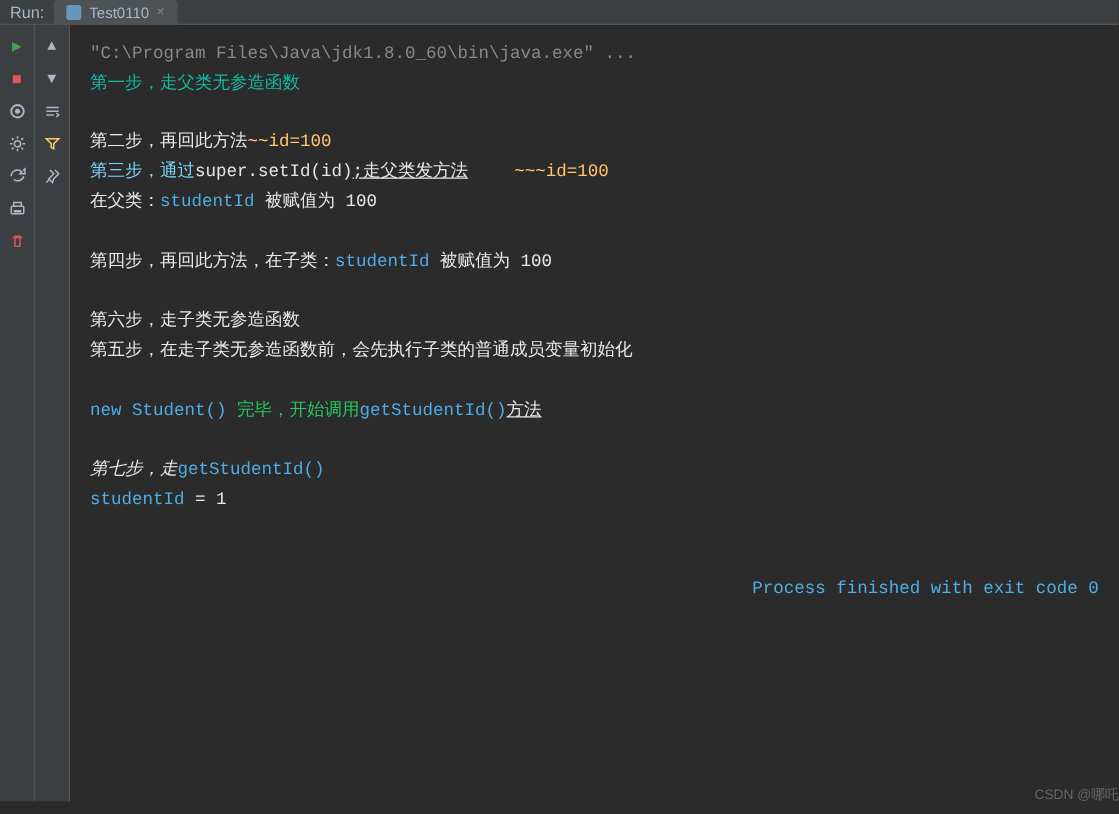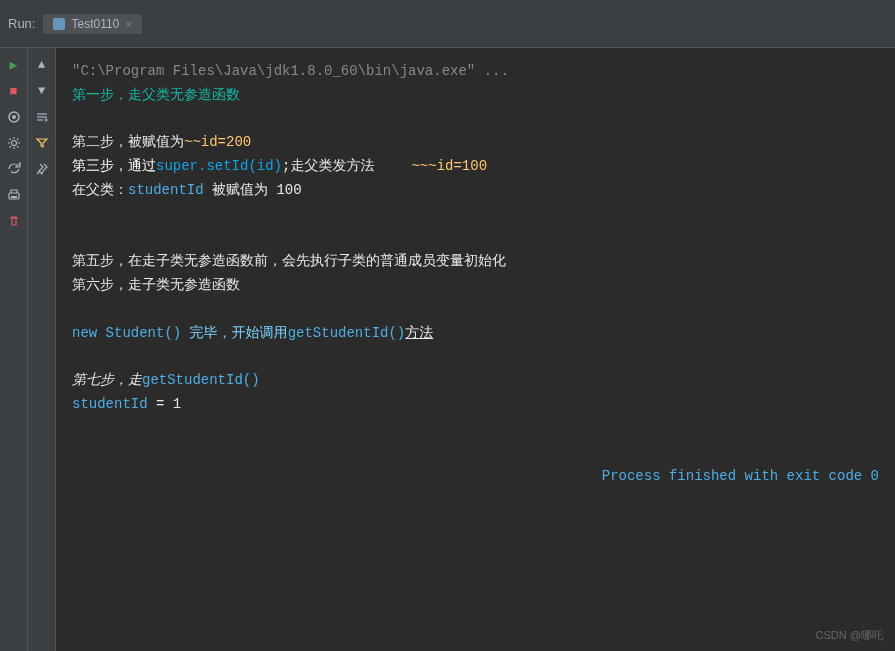--- a/index.html
+++ b/index.html
@@ -9,21 +9,21 @@
       background: #2b2b2b;
       font-family: 'Courier New', Courier, monospace;
       overflow: hidden;
     }
 
     
     .top-bar {
       display: flex;
       align-items: center;
       background: #3c3f41;
-      height: 48px;
+      height: 20px;
       padding: 0 8px;
       border-bottom: 1px solid #555;
     }
     .run-label {
       color: #a9b7c6;
       font-family: Arial, sans-serif;
       font-size: 13px;
       margin-right: 8px;
     }
     .tab {
@@ -116,21 +116,21 @@
       line-height: 1.7;
       color: #a9b7c6;
     }
 
     .line { display: block; white-space: pre; }
     .line-empty { display: block; height: 1.7em; }
 
     .watermark {
       position: absolute;
       bottom: 8px;
-      right: 12px;
+      right: 0;
       color: #666;
       font-family: Arial, sans-serif;
       font-size: 11px;
     }
   </style>
 </head>
 <body>
 
 <div class="top-bar">
   <span class="run-label">Run:</span>
@@ -199,29 +199,30 @@
         <path d="M9 2l3 3-4 4-1 3-3-3 4-4-3-3" stroke="#a9b7c6" stroke-width="1.2" fill="none"></path>
         <line x1="2" y1="12" x2="5" y2="9" stroke="#a9b7c6" stroke-width="1.2"></line>
       </svg>
     </div>
   </div>
 
   <div class="output" id="output-area">
   <span class="line" style="color: rgb(136, 136, 136);">"C:\Program Files\Java\jdk1.8.0_60\bin\java.exe" ...</span>
       <span class="line" style="color: #14b8a6;">第一步，走父类无参造函数</span>
       <span class="line-empty"></span>
-      <span class="line"><span style="color: rgb(232, 232, 232);">第二步，被赋值为</span><span style="color: rgb(255, 198, 109);">~~id=200</span></span>
-      <span class="line"><span style="color: #ffffff; text-align: center;">第三步，通过</span><span style="color: #0ea5e9;">super.setId(id)</span><span style="color: rgb(232, 232, 232);">;走父类发方法</span><span style="color: rgb(255, 198, 109); margin-left: 37px;">~~~id=100</span><span style="color: rgb(232, 232, 232);"></span></span>
+      <span class="line"><span style="color: rgb(232, 232, 232);">第二步，再回此方法</span><span style="color: rgb(255, 198, 109);">~~id=100</span></span>
+      <span class="line"><span style="color: #7dd3fc; text-align: center;">第三步，通过</span><span style="color: #e5e5e5;">super.setId(id)</span><span style="color: rgb(232, 232, 232); text-decoration: underline;">;走父类发方法</span><span style="color: rgb(255, 198, 109); margin-left: 37px;">~~~id=100</span><span style="color: rgb(232, 232, 232);"></span></span>
       <span class="line"><span style="color: rgb(232, 232, 232);">在父类：</span><span style="color: rgb(78, 173, 229); font-family: &quot;Courier New&quot;, monospace;">studentId</span><span style="color: rgb(232, 232, 232);"> 被赋值为 100</span></span>
       <span class="line-empty"></span>
-      <span class="line-empty"></span>
+      <span class="line"><span style="color: rgb(232, 232, 232);">第四步，再回此方法，在子类：</span><span style="color: rgb(78, 173, 229); font-family: &quot;Courier New&quot;, monospace;">studentId</span><span style="color: rgb(232, 232, 232);"> 被赋值为 100</span></span>
+      <span class="line-empty"></span>
+      <span class="line" style="color: rgb(232, 232, 232);">第六步，走子类无参造函数</span>
       <span class="line" style="color: rgb(232, 232, 232);">第五步，在走子类无参造函数前，会先执行子类的普通成员变量初始化</span>
-      <span class="line" style="color: rgb(232, 232, 232);">第六步，走子类无参造函数</span>
-      <span class="line-empty"></span>
-      <span class="line"><span style="color: rgb(78, 173, 229); font-family: &quot;Courier New&quot;, monospace;">new Student()</span><span style="color: #7dd3fc;"> 完毕，开始调用</span><span style="color: rgb(78, 173, 229); font-family: &quot;Courier New&quot;, monospace;">getStudentId()</span><span style="color: rgb(232, 232, 232); text-decoration: underline;">方法</span></span>
+      <span class="line-empty"></span>
+      <span class="line"><span style="color: rgb(78, 173, 229); font-family: &quot;Courier New&quot;, monospace;">new Student()</span><span style="color: #22c55e;"> 完毕，开始调用</span><span style="color: rgb(78, 173, 229); font-family: &quot;Courier New&quot;, monospace;">getStudentId()</span><span style="color: rgb(232, 232, 232); text-decoration: underline;">方法</span></span>
       <span class="line-empty"></span>
       <span class="line"><span style="color: rgb(232, 232, 232); font-style: italic;">第七步，走</span><span style="color: rgb(78, 173, 229); font-family: &quot;Courier New&quot;, monospace;">getStudentId()</span><span style="color: rgb(232, 232, 232);"></span></span>
       <span class="line"><span style="color: rgb(232, 232, 232);"></span><span style="color: rgb(78, 173, 229); font-family: &quot;Courier New&quot;, monospace;">studentId</span><span style="color: rgb(232, 232, 232);"> = 1</span></span>
       <span class="line-empty"></span>
       <span class="line-empty"></span>
       <span class="line" style="color: rgb(78, 173, 229); text-align: right;">Process finished with exit code 0</span>
     </div>
 
 </div>
 

